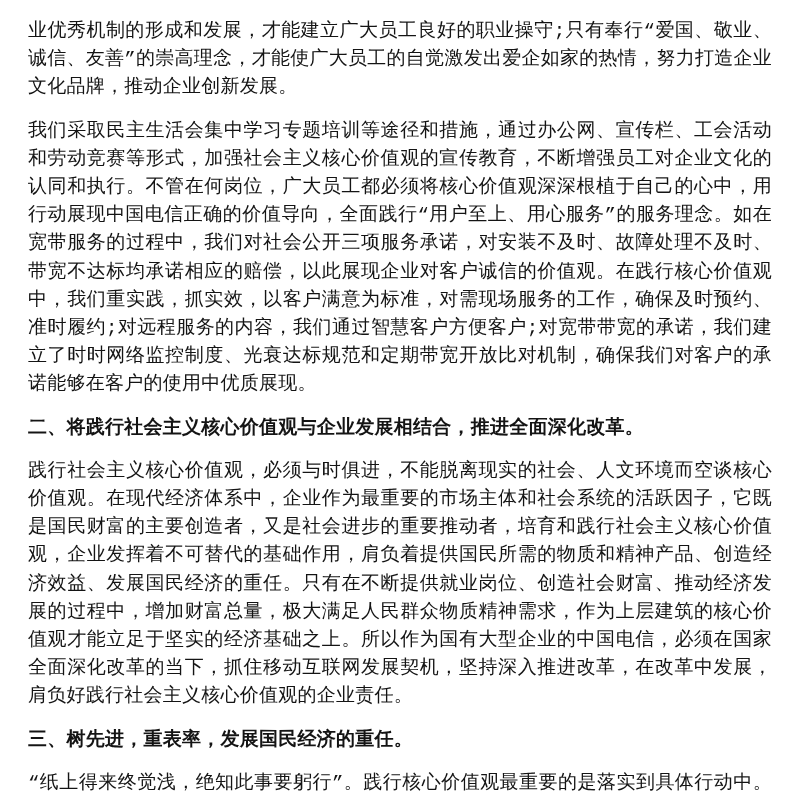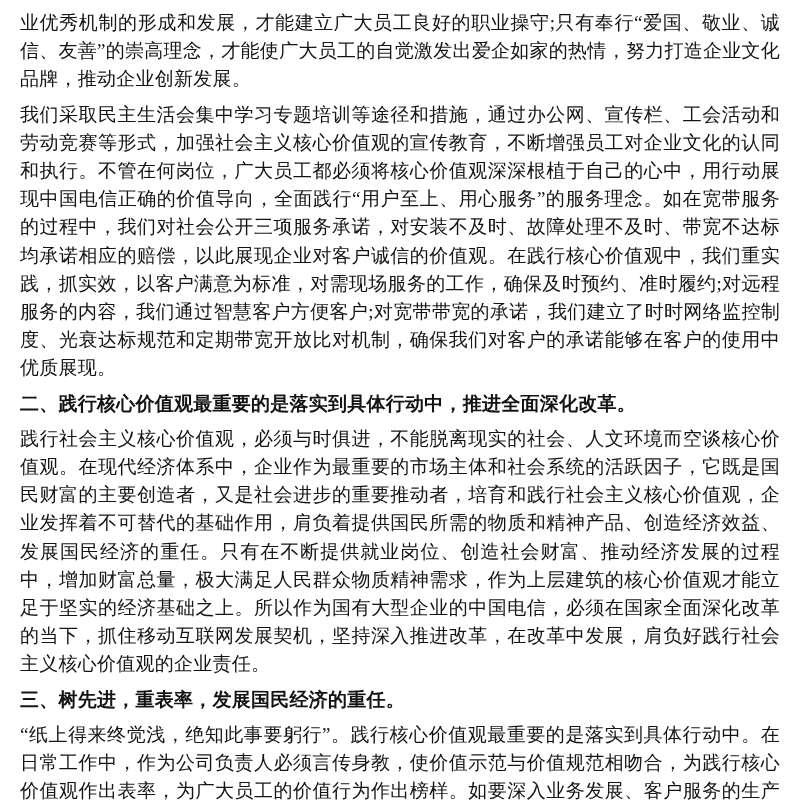--- a/index.html
+++ b/index.html
@@ -22,33 +22,34 @@
     background: #ffffff;
   }
   .doc-body {
     color: #141414;
     font-size: 19px;
     line-height: 28.2px;
     letter-spacing: 0.25px;
     text-align: justify;
   }
   .para {
-    margin: 7px;
+    margin: 15px;
     padding: 0;
     text-align: justify;
+    font-family: Liberation Mono, monospace;
   }
   .para.heading {
     font-weight: bold;
   }
 </style>
 </head>
 <body>
 
 <div class="page">
   <div class="doc-body">
       <p class="para">业优秀机制的形成和发展，才能建立广大员工良好的职业操守;只有奉行“爱国、敬业、诚信、友善”的崇高理念，才能使广大员工的自觉激发出爱企如家的热情，努力打造企业文化品牌，推动企业创新发展。</p>
       <p class="para">我们采取民主生活会集中学习专题培训等途径和措施，通过办公网、宣传栏、工会活动和劳动竞赛等形式，加强社会主义核心价值观的宣传教育，不断增强员工对企业文化的认同和执行。不管在何岗位，广大员工都必须将核心价值观深深根植于自己的心中，用行动展现中国电信正确的价值导向，全面践行“用户至上、用心服务”的服务理念。如在宽带服务的过程中，我们对社会公开三项服务承诺，对安装不及时、故障处理不及时、带宽不达标均承诺相应的赔偿，以此展现企业对客户诚信的价值观。在践行核心价值观中，我们重实践，抓实效，以客户满意为标准，对需现场服务的工作，确保及时预约、准时履约;对远程服务的内容，我们通过智慧客户方便客户;对宽带带宽的承诺，我们建立了时时网络监控制度、光衰达标规范和定期带宽开放比对机制，确保我们对客户的承诺能够在客户的使用中优质展现。</p>
-      <p class="para heading">二、践行核心价值观最重要的是落实到具体行动中，推进全面深化改革。</p>
+      <p class="para heading">二、将践行社会主义核心价值观与企业发展相结合，推进全面深化改革。</p>
       <p class="para">践行社会主义核心价值观，必须与时俱进，不能脱离现实的社会、人文环境而空谈核心价值观。在现代经济体系中，企业作为最重要的市场主体和社会系统的活跃因子，它既是国民财富的主要创造者，又是社会进步的重要推动者，培育和践行社会主义核心价值观，企业发挥着不可替代的基础作用，肩负着提供国民所需的物质和精神产品、创造经济效益、发展国民经济的重任。只有在不断提供就业岗位、创造社会财富、推动经济发展的过程中，增加财富总量，极大满足人民群众物质精神需求，作为上层建筑的核心价值观才能立足于坚实的经济基础之上。所以作为国有大型企业的中国电信，必须在国家全面深化改革的当下，抓住移动互联网发展契机，坚持深入推进改革，在改革中发展，肩负好践行社会主义核心价值观的企业责任。</p>
       <p class="para heading">三、树先进，重表率，发展国民经济的重任。</p>
       <p class="para">“纸上得来终觉浅，绝知此事要躬行”。践行核心价值观最重要的是落实到具体行动中。在日常工作中，作为公司负责人必须言传身教，使价值示范与价值规范相吻合，为践行核心价值观作出表率，为广大员工的价值行为作出榜样。如要深入业务发展、客户服务的生产一线，通过实地的参与、总结、提炼，为一线做好支撑、当好教练。同时通过党员模范、优秀员工的选拔，为践行社会主义核心价值观提供先进示范和良好教材，促进企业员工核心价值观的形成，树立业绩导向，多劳多得，推动企业全面发展。</p>
     </div>
 </div>
 
 </body></html>

